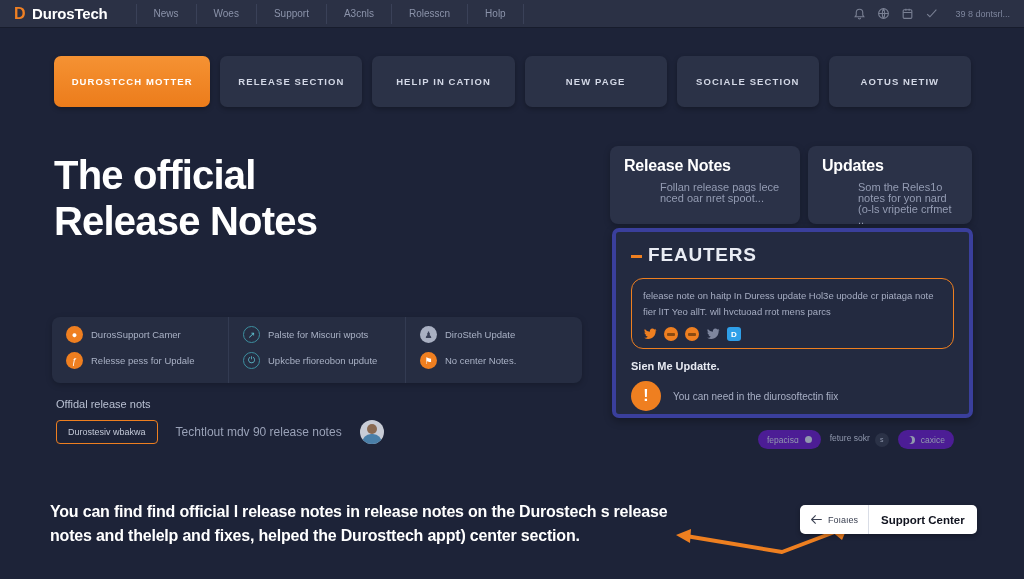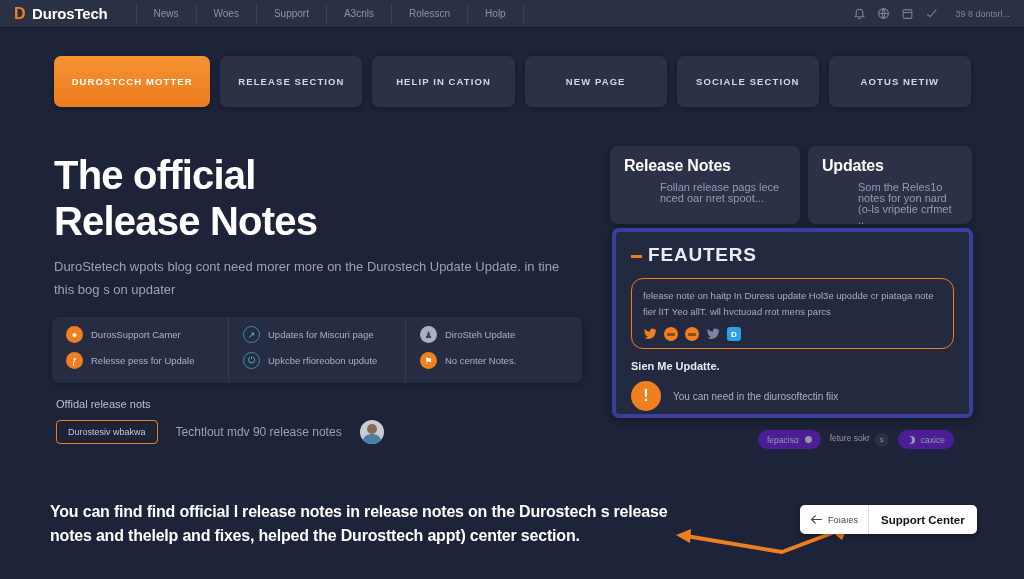--- a/index.html
+++ b/index.html
@@ -330,39 +330,38 @@
     <div class="tab">HELIP IN CATION</div>
     <div class="tab">NEW PAGE</div>
     <div class="tab">SOCIALE SECTION</div>
     <div class="tab">AOTUS NETIW</div>
   </div>
 
   <div class="hero-title">
     <div>The official</div>
     <div>Release Notes</div>
   </div>
-  <div class="hero-sub">DuroStetech wpots blog cont need morer more on the Durostech Update Update. in tine this bog s on updater</div>
 
   <div class="featbox">
 
     <div class="featcol">
       <div class="featitem">
         <span class="fic orange">●</span>
         <span class="feat-label">DurosSupport Camer</span>
       </div>
       <div class="featitem">
         <span class="fic orange">ƒ</span>
         <span class="feat-label">Relesse pess for Updale</span>
       </div>
     </div>
 
     <div class="featcol">
       <div class="featitem">
         <span class="fic teal">↗</span>
-        <span class="feat-label">Updates for Miscuri page</span>
+        <span class="feat-label">Palste for Miscuri wpots</span>
       </div>
       <div class="featitem">
         <span class="fic teal">⏻</span>
         <span class="feat-label">Upkcbe rfioreobon updute</span>
       </div>
     </div>
 
     <div class="featcol">
       <div class="featitem">
         <span class="fic grey">♟</span>

